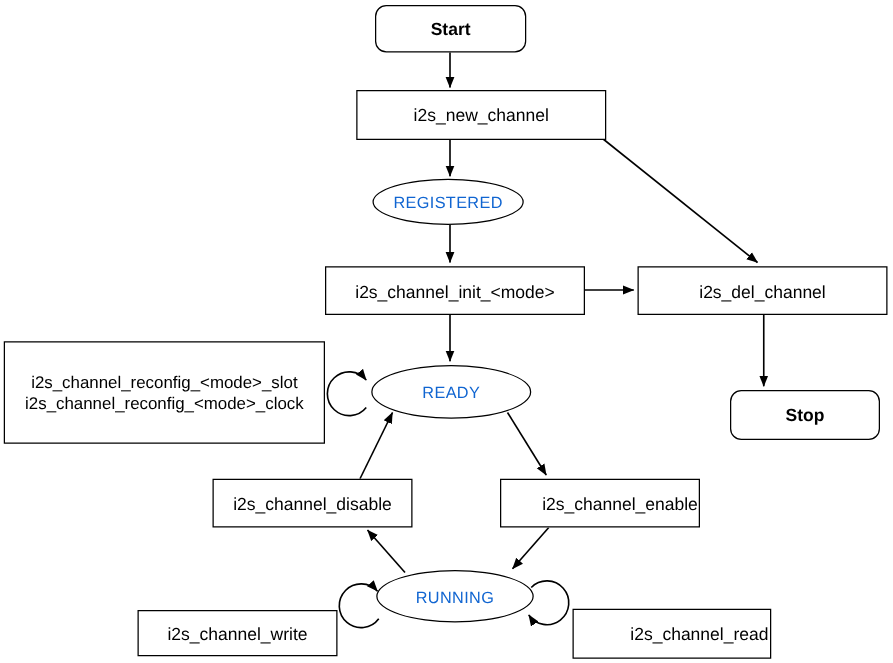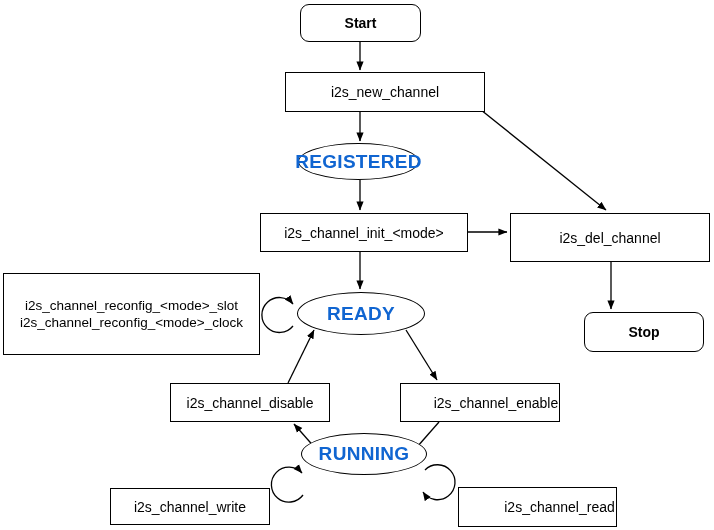--- a/index.html
+++ b/index.html
@@ -46,22 +46,22 @@
     white-space: nowrap;
   }
   .terminal {
     border-radius: 9px;
     border-width: 1.6px;
     font-weight: 700;
     text-align: right;
   }
   .state {
     border-radius: 50%;
-    font-weight: 700;
-    font-size: 19px;
+    font-weight: 400;
+    font-size: 13px;
     letter-spacing: 0.3px;
     color: var(--state-label);
   }
   .multiline {
     flex-direction: column;
     font-size: 13.5px;
     line-height: 17.5px;
   }
 </style>
 </head>
@@ -94,34 +94,34 @@
   </svg>
 
   <div class="node terminal" style="left:300px; top:4px; width:121px; height:38px;">Start</div>
 
   <div class="node" style="left:260px; top:72px; width:200px; height:40px;margin-left:25px;">i2s_new_channel</div>
 
   <div class="node state" style="left:298px; top:143px; width:121px; height:37px;">REGISTERED</div>
 
   <div class="node" style="left:260px; top:213px; width:208px; height:39px;">i2s_channel_init_&lt;mode&gt;</div>
 
-  <div class="node" style="left:510px; top:213px; width:200px; height:49px;">i2s_del_channel</div>
+  <div class="node" style="left:510px; top:213px; width:200px; height:39px;">i2s_del_channel</div>
 
   <div class="node terminal" style="left:584px; top:312px; width:120px; height:40px;">Stop</div>
 
   <div class="node multiline" style="left:3px; top:273px; width:257px; height:82px;">
     <div>i2s_channel_reconfig_&lt;mode&gt;_slot</div>
     <div>i2s_channel_reconfig_&lt;mode&gt;_clock</div>
   </div>
 
   <div class="node state" style="left:297px; top:292px; width:128px; height:43px;">READY</div>
 
   <div class="node" style="left:170px; top:383px; width:160px; height:39px;">i2s_channel_disable</div>
 
   <div class="node" style="left:400px; top:383px; width:160px; height:39px;padding-left:32px;">i2s_channel_enable</div>
 
-  <div class="node state" style="left:301px; top:433px; width:126px; height:42px;">RUNNING</div>
+  <div class="node state" style="left:301px; top:456px; width:126px; height:42px;">RUNNING</div>
 
   <div class="node" style="left:110px; top:488px; width:160px; height:37px;">i2s_channel_write</div>
 
   <div class="node" style="left:458px; top:487px; width:159px; height:40px;padding-left:44px;">i2s_channel_read</div>
 
 </div>
 
 </body></html>

